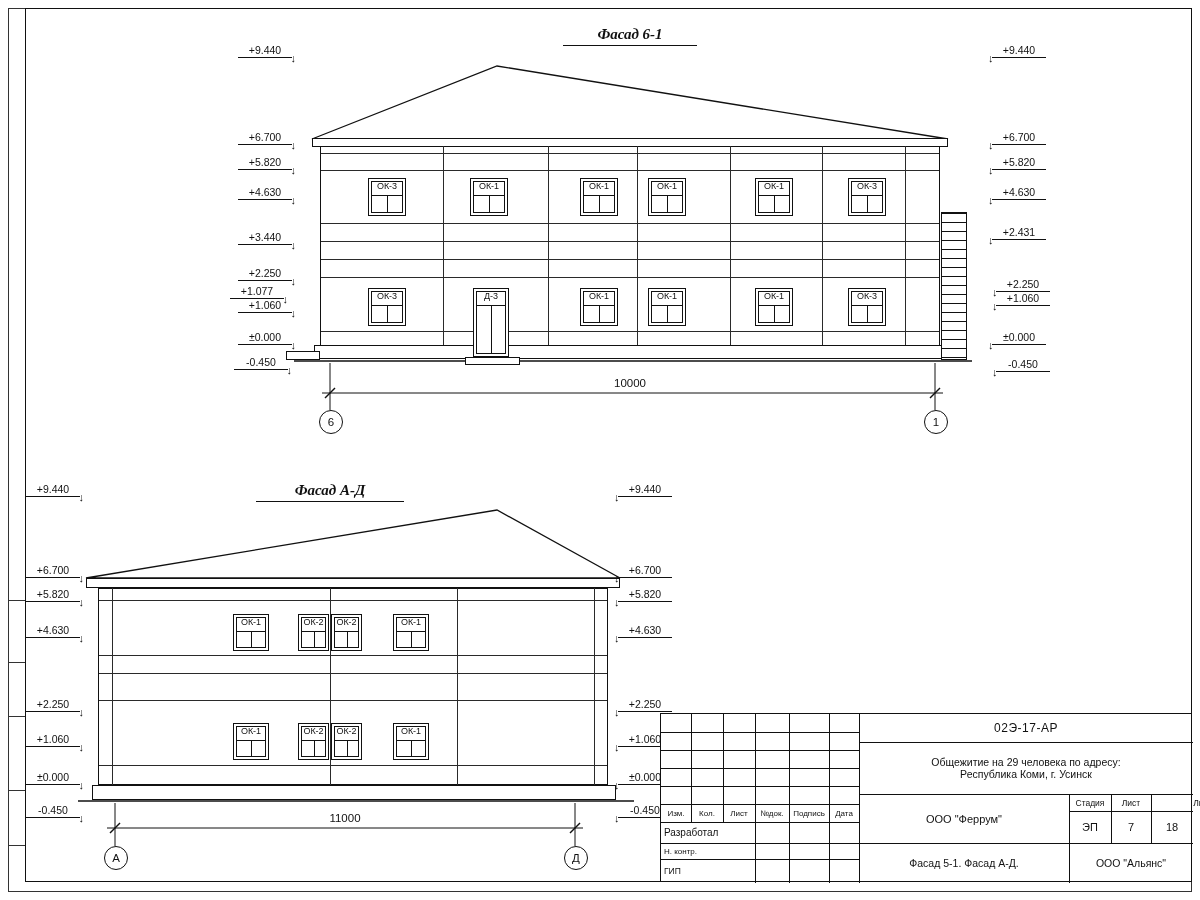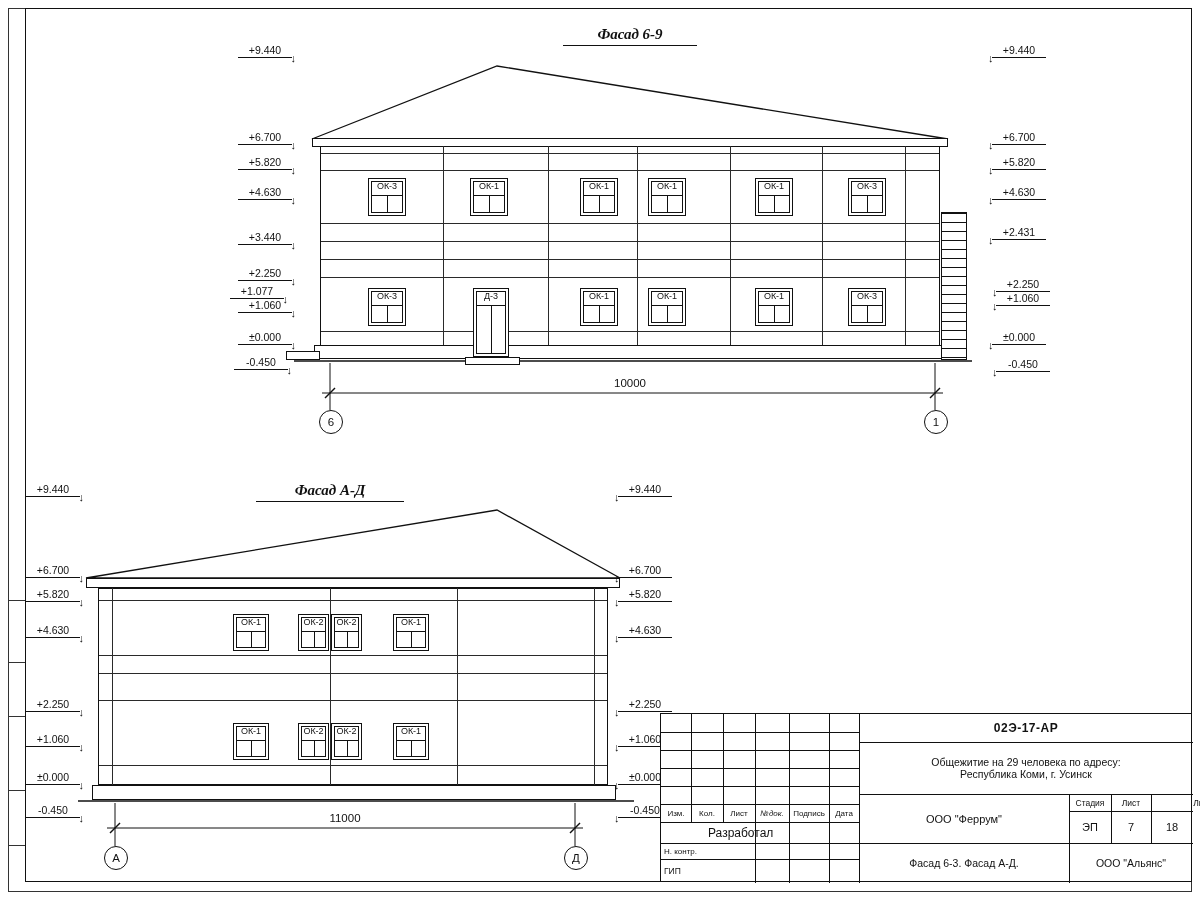--- a/index.html
+++ b/index.html
@@ -65,21 +65,21 @@
     <line x1="322" y1="393" x2="943" y2="393" stroke="#111" stroke-width="1"></line>
     <line x1="325" y1="398" x2="335" y2="388" stroke="#111" stroke-width="1.4"></line>
     <line x1="930" y1="398" x2="940" y2="388" stroke="#111" stroke-width="1.4"></line>
     <line x1="115" y1="803" x2="115" y2="846" stroke="#111" stroke-width="1"></line>
     <line x1="575" y1="803" x2="575" y2="846" stroke="#111" stroke-width="1"></line>
     <line x1="107" y1="828" x2="583" y2="828" stroke="#111" stroke-width="1"></line>
     <line x1="110" y1="833" x2="120" y2="823" stroke="#111" stroke-width="1.4"></line>
     <line x1="570" y1="833" x2="580" y2="823" stroke="#111" stroke-width="1.4"></line>
   </svg>
 
-  <div class="ftitle" style="left:563px; top:26px; width:134px;">Фасад 6-9</div>
+  <div class="ftitle" style="left:563px; top:26px; width:134px;">Фасад 6-1</div>
 
   <div class="rect" style="left:312px; top:138px; width:636px; height:9px;"></div>
   <div class="wall" style="left:320px; top:146px; width:620px; height:200px;"></div>
 
   <div class="hl" style="left:321px; top:153px; width:618px;"></div>
   <div class="hl" style="left:321px; top:170px; width:618px;"></div>
   <div class="hl" style="left:321px; top:223px; width:618px;"></div>
   <div class="hl" style="left:321px; top:241px; width:618px;"></div>
   <div class="hl" style="left:321px; top:259px; width:618px;"></div>
   <div class="hl" style="left:321px; top:277px; width:618px;"></div>
@@ -263,37 +263,37 @@
     <div class="tbh" style="top:108px; width:198px;"></div>
     <div class="tbh" style="top:145px; width:198px;"></div>
     <div class="tbh" style="top:129px; width:532px;"></div>
     <div class="tbh" style="top:28px; left:198px; width:334px;"></div>
     <div class="tbh" style="top:80px; left:198px; width:334px;"></div>
     <div class="tbh" style="top:97px; left:408px; width:124px;"></div>
 
     <div class="tb-text" style="left:0;   top:90px; width:30px; height:18px; font-size:8px;">Изм.</div>
     <div class="tb-text" style="left:30px; top:90px; width:32px; height:18px; font-size:8px;">Кол.</div>
     <div class="tb-text" style="left:62px; top:90px; width:32px; height:18px; font-size:8px;">Лист</div>
-    <div class="tb-text" style="left:94px; top:90px; width:34px; height:18px; font-size:8px;font-style:italic;">№док.</div>
+    <div class="tb-text" style="left:94px; top:90px; width:34px; height:18px; font-size:8px;">№док.</div>
     <div class="tb-text" style="left:128px;top:90px; width:40px; height:18px; font-size:8px;">Подпись</div>
     <div class="tb-text" style="left:168px;top:90px; width:30px; height:18px; font-size:8px;">Дата</div>
 
-    <div class="tb-text tb-left" style="left:0; top:108px; width:94px; height:21px; font-size:12px;margin-left:44px;">Разработал</div>
+    <div class="tb-text tb-left" style="left:0; top:108px; width:94px; height:21px; font-size:10px;">Разработал</div>
     <div class="tb-text tb-left" style="left:0; top:129px; width:94px; height:16px; font-size:8px;">Н. контр.</div>
     <div class="tb-text tb-left" style="left:0; top:145px; width:94px; height:24px; font-size:8.5px;">ГИП</div>
 
-    <div class="tb-text" style="left:198px; top:0; width:334px; height:28px; font-size:12px; letter-spacing:0.5px;font-weight:bold;">02Э-17-АР</div>
+    <div class="tb-text" style="left:198px; top:0; width:334px; height:28px; font-size:12px; letter-spacing:0.5px;">02Э-17-АР</div>
     <div class="tb-text" style="left:198px; top:28px; width:334px; height:52px; font-size:10.5px; flex-direction:column;">
       <span>Общежитие на 29 человека по адресу:</span>
       <span>Республика Коми, г. Усинск</span>
     </div>
     <div class="tb-text" style="left:198px; top:80px; width:210px; height:49px; font-size:11px;">ООО "Феррум"</div>
     <div class="tb-text" style="left:408px; top:80px; width:42px; height:17px; font-size:8.5px;">Стадия</div>
     <div class="tb-text" style="left:450px; top:80px; width:40px; height:17px; font-size:8.5px;">Лист</div>
     <div class="tb-text" style="left:490px; top:80px; width:42px; height:17px; font-size:8.5px;margin-left:35px;">Листов</div>
     <div class="tb-text" style="left:408px; top:97px; width:42px; height:32px; font-size:11px;">ЭП</div>
     <div class="tb-text" style="left:450px; top:97px; width:40px; height:32px; font-size:11px;">7</div>
     <div class="tb-text" style="left:490px; top:97px; width:42px; height:32px; font-size:11px;">18</div>
-    <div class="tb-text" style="left:198px; top:129px; width:210px; height:40px; font-size:10.5px;">Фасад 6-3. Фасад  А-Д.</div>
+    <div class="tb-text" style="left:198px; top:129px; width:210px; height:40px; font-size:10.5px;">Фасад 5-1. Фасад  А-Д.</div>
     <div class="tb-text" style="left:408px; top:129px; width:124px; height:40px; font-size:10.5px;">ООО "Альянс"</div>
   </div>
 
 </div>
 
 </body></html>

